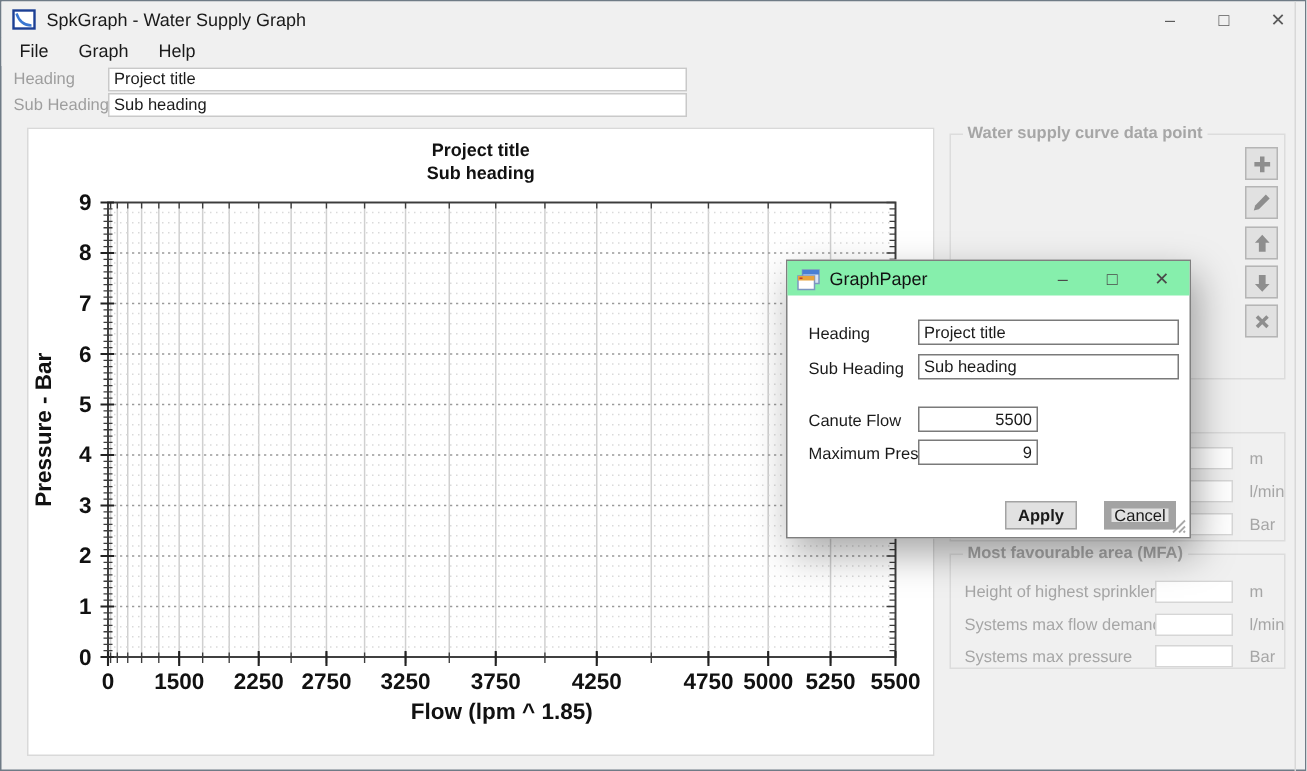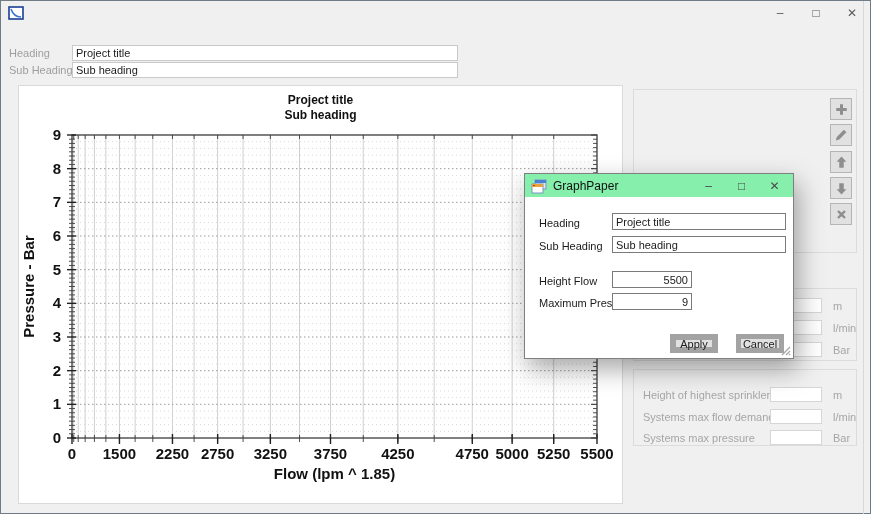--- a/index.html
+++ b/index.html
@@ -56,40 +56,46 @@
   .dlg-input { position:absolute; height:17px; background:#fff; border:1px solid #7a7a7a; font-size:11px; color:#1a1a1a; padding:0 3px; font-family:inherit; }
   .dlg-input.num { text-align:right; }
   .fs-group { position:absolute; left:176px; top:90px; width:78px; height:50px; border:1px solid #d0d0d0; }
   .fs-group .gtitle2 { position:absolute; top:-7px; left:6px; background:#fff; padding:0 2px; font-size:11px; color:#1a1a1a; white-space:nowrap; }
   .radio-row { position:absolute; left:6px; display:flex; align-items:center; }
   .radio { width:12px; height:12px; border:1px solid #5a5a5a; border-radius:50%; background:#fff; flex:0 0 auto; }
   .radio.checked { border-color:#2b2b2b; }
   .radio.checked::after { content:""; display:block; width:6px; height:6px; margin:2px; border-radius:50%; background:#1c1c1c; }
   .radio-lbl { margin-left:5px; font-size:11px; color:#1a1a1a; white-space:nowrap; }
   .dlg-btn { position:absolute; top:160px; height:19px; font-size:11px; color:#1a1a1a; background:#e1e1e1; border:5px solid #a3a3a3; display:flex; align-items:center; justify-content:center; font-family:inherit; }
-  .dlg-btn.focused { border:6px solid #a3a3a3; }
+  .dlg-btn.focused { border:1px solid #a3a3a3;font-weight:bold; }
   .grip { position:absolute; right:2px; bottom:2px; }
 </style>
 </head>
 <body>
 
 <div id="window">
 
   <div class="titlebar">
     <svg class="appicon" viewBox="0 0 16 16">
       <rect x="1" y="2" width="14" height="12" fill="#ffffff" stroke="#1c3f94" stroke-width="1.6"></rect>
       <path d="M3 4 C 5 10, 9 12, 13 12" fill="none" stroke="#3a77d2" stroke-width="1.6"></path>
     </svg>
+    <span class="title">SpkGraph - Water Supply Graph</span>
     <div class="winbtns">
       <div class="winbtn">–</div>
       <div class="winbtn">□</div>
       <div class="winbtn">✕</div>
     </div>
   </div>
 
+  <div class="menubar">
+    <div class="menuitem">File</div>
+    <div class="menuitem">Graph</div>
+    <div class="menuitem">Help</div>
+  </div>
 
   <div class="frm-label" style="top:46px;">Heading</div>
   <input class="frm-input" style="top: 44px;" value="Project title">
   <div class="frm-label" style="top:63px;">Sub Heading</div>
   <input class="frm-input" style="top: 61px;" value="Sub heading">
 
   <div class="graph-panel">
     <svg class="chart-svg" width="605" height="419">
         <line x1="54.724556168714344" y1="49" x2="54.724556168714344" y2="352" stroke="#d0d0d0" stroke-width="1"></line>
         <line x1="59.21702817940864" y1="49" x2="59.21702817940864" y2="352" stroke="#d0d0d0" stroke-width="1"></line>
@@ -382,20 +388,21 @@
       </svg>
     <div class="chart-title">
       <div>Project title</div>
       <div>Sub heading</div>
     </div>
   </div>
 
   <div class="right-sep"></div>
 
   <div class="groupbox" style="left:632px; top:88px; width:224px; height:164px;">
+    <div class="gtitle">Water supply curve data point</div>
 
     <div class="side-btn" style="top:8px;">
       <svg viewBox="0 0 20 20">
           <path d="M8 3h4v5h5v4h-5v5H8v-5H3V8h5z"></path>
         </svg>
     </div>
     <div class="side-btn" style="top:34px;">
       <svg viewBox="0 0 20 20">
           <path d="M13.2 2.3l3.4 3.4L7 15.3l-4.5 1.2 1.2-4.5z"></path>
         </svg>
@@ -420,20 +427,21 @@
   <div class="groupbox" style="left:632px; top:287px; width:224px; height:73px;">
     <div class="ru-input" style="top:9px;"></div>
     <div class="ru-unit" style="top:11px;">m</div>
     <div class="ru-input" style="top:31px;"></div>
     <div class="ru-unit" style="top:33px;">l/min</div>
     <div class="ru-input" style="top:53px;"></div>
     <div class="ru-unit" style="top:55px;">Bar</div>
   </div>
 
   <div class="groupbox" style="left:632px; top:368px; width:224px; height:77px;">
+    <div class="gtitle">Most favourable area  (MFA)</div>
     <div class="ru-label" style="top:19px;">Height of highest sprinkler</div>
     <div class="ru-input" style="top:17px;"></div>
     <div class="ru-unit" style="top:19px;">m</div>
     <div class="ru-label" style="top:41px;">Systems max flow demand</div>
     <div class="ru-input" style="top:39px;"></div>
     <div class="ru-unit" style="top:41px;">l/min</div>
     <div class="ru-label" style="top:62px;">Systems max pressure</div>
     <div class="ru-input" style="top:60px;"></div>
     <div class="ru-unit" style="top:62px;">Bar</div>
   </div>
@@ -454,21 +462,21 @@
         <div class="dlg-winbtn">✕</div>
       </div>
     </div>
 
     <div class="dlg-label" style="left:14px; top:43px;">Heading</div>
     <input class="dlg-input" style="left: 87px; top: 39px; width: 174px;" value="Project title">
 
     <div class="dlg-label" style="left:14px; top:66px;">Sub Heading</div>
     <input class="dlg-input" style="left: 87px; top: 62px; width: 174px;" value="Sub heading">
 
-    <div class="dlg-label" style="left:14px; top:101px;">Height Flow</div>
+    <div class="dlg-label" style="left:14px; top:101px;">Canute Flow</div>
     <input class="dlg-input num" style="left: 87px; top: 97px; width: 80px;" value="5500">
 
     <div class="dlg-label" style="left:14px; top:123px;">Maximum Pressure</div>
     <input class="dlg-input num" style="left: 87px; top: 119px; width: 80px;" value="9">
 
 
     <button class="dlg-btn focused" style="left:145px; width:48px;">Apply</button>
     <button class="dlg-btn" style="left:211px; width:48px;">Cancel</button>
 
     <svg class="grip" width="10" height="10">

